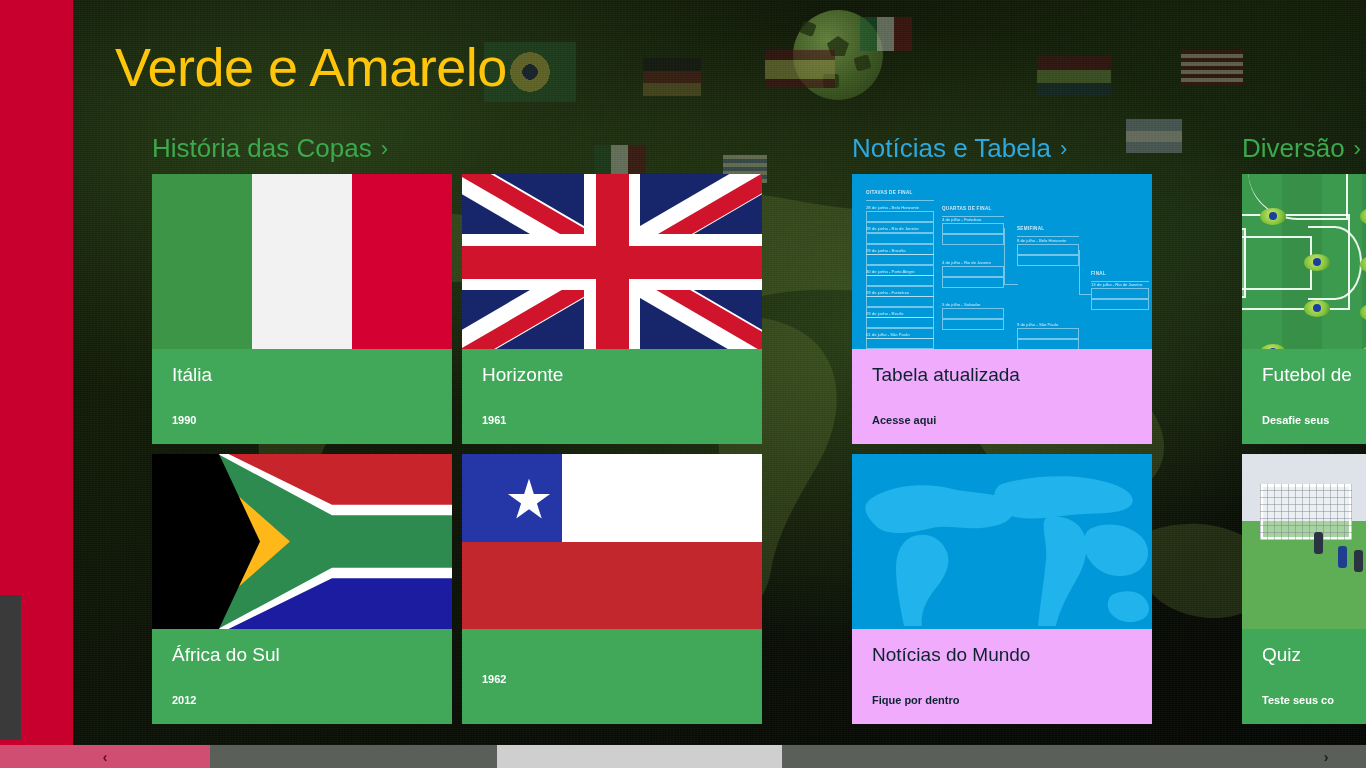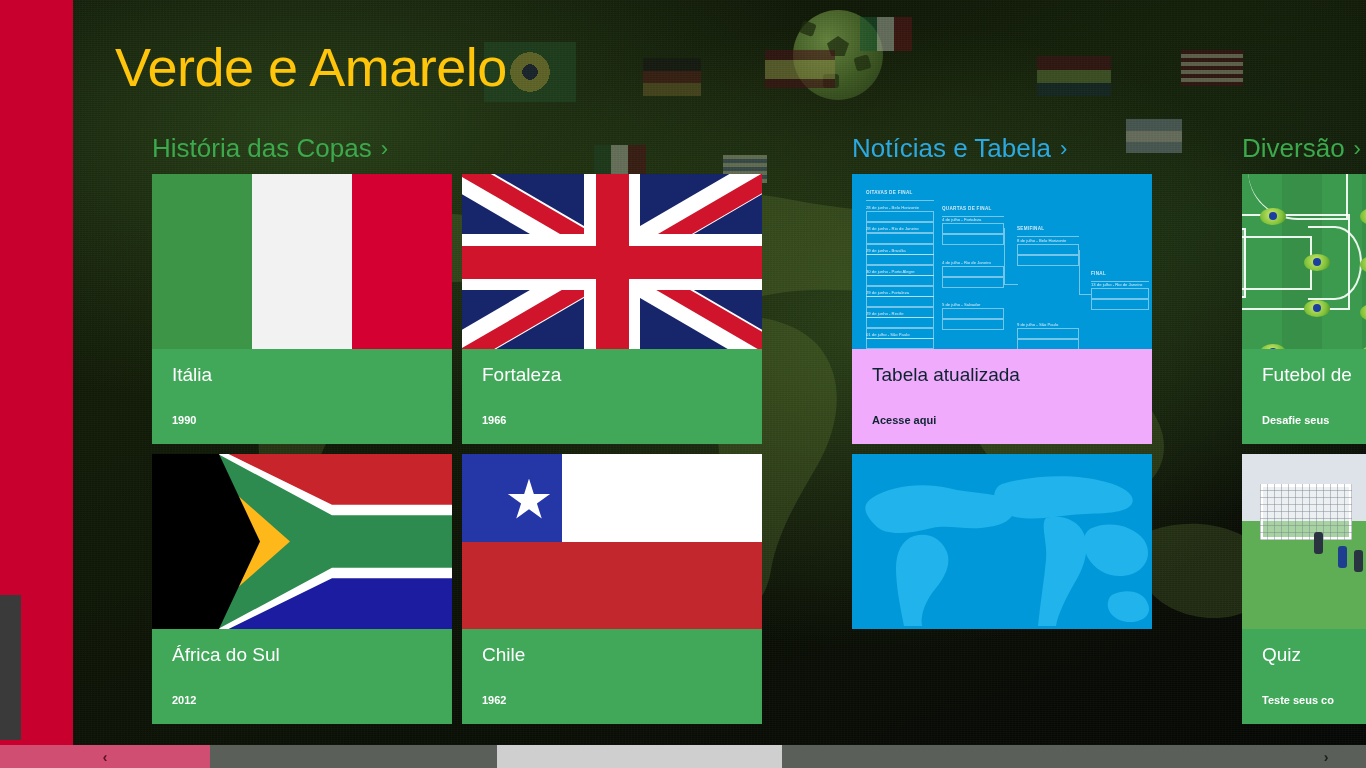--- a/index.html
+++ b/index.html
@@ -243,22 +243,22 @@
               <div class="d diagW" style="transform:rotate(-30.2deg);"></div>
               <div class="d diagR" style="transform:rotate(30.2deg) translateY(-7px);"></div>
               <div class="d diagR" style="transform:rotate(-30.2deg) translateY(7px);"></div>
               <div class="crossWv"></div>
                 <div class="crossWh"></div>
               <div class="crossRv"></div>
                 <div class="crossRh"></div>
             </div>
           </div>
           <div class="tile-text">
-            <div class="tile-title">Fortaleza</div>
-            <div class="tile-sub">1966</div>
+            <div class="tile-title">Horizonte</div>
+            <div class="tile-sub">1961</div>
           </div>
         </div>
 
         <div class="tile green">
           <div class="tile-art">
             <div class="flag f-rsa">
               <div class="top"></div>
                 <div class="bot"></div>
               <div class="whiteY"></div>
               <div class="greenY"></div>
@@ -274,21 +274,20 @@
 
         <div class="tile green">
           <div class="tile-art">
             <div class="flag f-chile">
               <div class="red"></div>
                 <div class="canton"></div>
                 <div class="star"></div>
             </div>
           </div>
           <div class="tile-text">
-            <div class="tile-title">Chile</div>
             <div class="tile-sub">1962</div>
           </div>
         </div>
 
       </div>
     </div>
 
     <div class="group" style="width:300px;">
       <div class="group-head" style="color:#2BA9E0;">
         <span>Notícias e Tabela</span>
@@ -371,20 +370,24 @@
                   <path d="M20 44 C38 32,70 28,96 34 C120 40,142 38,156 46 C168 54,162 68,142 72 C116 78,100 70,80 74 C56 80,34 82,24 72 C14 62,8 52,20 44 Z"></path>
                   <path d="M62 82 C76 78,88 84,94 96 C100 108,94 122,84 134 C74 146,68 160,70 172 L52 172 C48 152,44 132,44 114 C44 98,50 86,62 82 Z"></path>
                   <path d="M150 30 C184 20,226 20,254 28 C276 34,286 44,278 52 C268 62,236 58,210 62 C184 66,158 66,148 56 C140 48,140 34,150 30 Z"></path>
                   <path d="M194 64 C210 60,226 66,232 80 C238 96,232 114,222 130 C214 144,206 160,204 172 L186 172 C188 150,192 128,194 106 C196 90,188 70,194 64 Z"></path>
                   <path d="M240 74 C258 66,282 72,292 86 C300 98,296 114,280 120 C262 126,244 118,236 104 C230 92,230 78,240 74 Z"></path>
                   <path d="M262 140 C276 134,292 138,296 150 C300 160,292 168,278 168 C264 168,254 158,256 148 C257 143,259 141,262 140 Z"></path>
                 </g>
               </svg>
             </div>
           </div>
+          <div class="tile-text">
+            <div class="tile-title">Notícias do Mundo</div>
+            <div class="tile-sub">Fique por dentro</div>
+          </div>
         </div>
 
       </div>
     </div>
 
     <div class="group" style="width:300px;">
       <div class="group-head" style="color:#3BA94C;">
         <span>Diversão</span>
         <span class="chev">›</span>
       </div>

